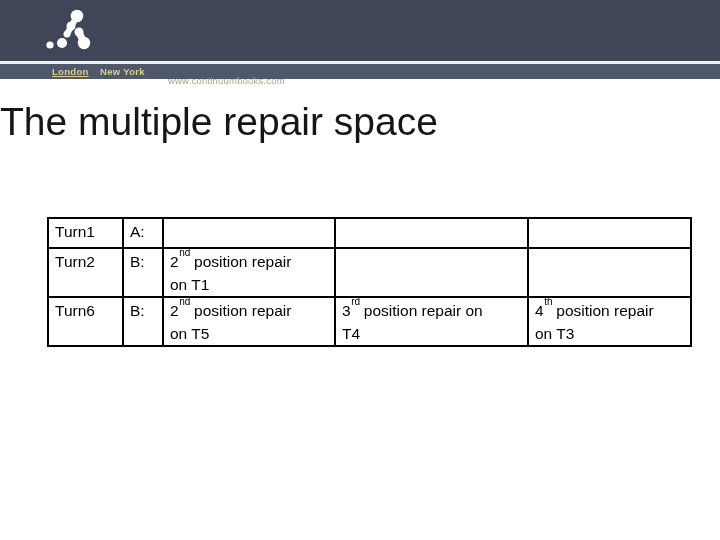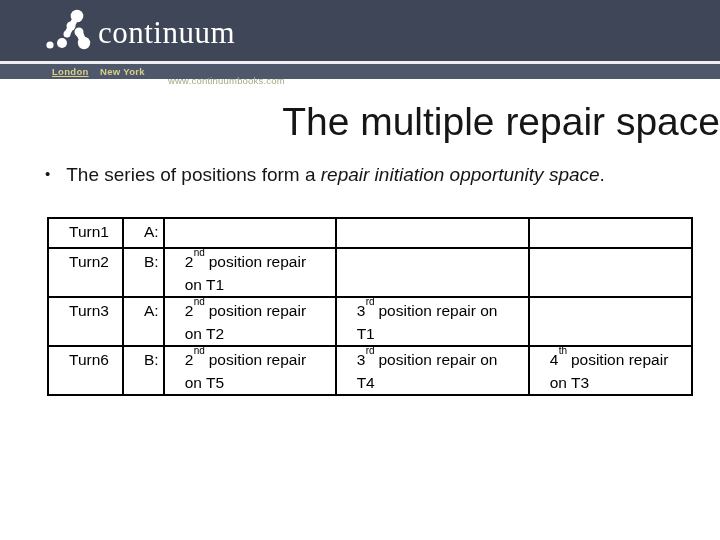--- a/index.html
+++ b/index.html
@@ -41,40 +41,40 @@
   }
   .sub-city.c1 { left:52px;text-decoration:underline; }
   .sub-city.c2 { left:100px; }
   .sub-url {
     position:absolute; top:75px; left:168px;
     font-size:9.5px; font-weight:400; color:#a5a97f; letter-spacing:0.2px;
   }
   
   .title {
     position:absolute; top:100px; left:0; width:720px;
-    text-align:right;
+    text-align:left;
     font-size:39px; color:#161616; font-weight:400;
   }
   .bullet-line {
     position:absolute; top:164px; left:45px; width:640px;
     font-size:19px; color:#161616;
   }
   .bullet-glyph { display:inline-block; font-size:15px; vertical-align:2px; }
   .bullet-text { margin-left:16px; }
   .bullet-italic { font-style:italic; }
   
   table.repair {
     position:absolute; top:217px; left:47px;
     border-collapse:collapse; table-layout:fixed;
   }
   table.repair td {
     border:2px solid #000;
     vertical-align:top;
     font-size:15.5px; line-height:23px; color:#000;
-    padding:1px 4px 0 20px;
+    padding:1px 4px 0 6px;
     overflow:hidden; white-space:nowrap;
   }
   table.repair tr     td { height:48px; }
   table.repair tr.r0  td { height:30px; }
   table.repair sup {
     font-size:10px; line-height:0;
     position:relative; top:-5px; left:0.5px;
   }
 </style>
 </head>
@@ -93,32 +93,28 @@
         <circle cx="31" cy="7" r="6.3"></circle>
         <circle cx="25" cy="17" r="4.5"></circle>
         <circle cx="21" cy="25" r="3.5"></circle>
         <line x1="33" y1="23" x2="38" y2="34" stroke="#ffffff" stroke-width="7" stroke-linecap="round"></line>
         <circle cx="33" cy="23" r="4.5"></circle>
         <circle cx="38" cy="34" r="6.2"></circle>
         <circle cx="16" cy="34" r="5"></circle>
         <circle cx="4" cy="36" r="3.6"></circle>
       </g>
     </svg>
-    <div class="logo-text">continuum</div>
   </div>
 
   <span class="sub-city c1">London</span>
   <span class="sub-city c2">New York</span>
   <span class="sub-url">www.continuumbooks.com</span>
 
   <div class="title">The multiple repair space</div>
 
-  <div class="bullet-line">
-    <span class="bullet-glyph">•</span><span class="bullet-text"><span>The series of positions form a </span><span class="bullet-italic">repair initiation opportunity space</span><span>.</span></span>
-  </div>
 
   <table class="repair">
     <colgroup>
         <col style="width: 75px;">
         <col style="width: 40px;">
         <col style="width: 172px;">
         <col style="width: 193px;">
         <col style="width: 163px;">
       </colgroup>
     <tbody>
@@ -132,33 +128,20 @@
         <tr class="r1">
           <td>Turn2</td>
           <td>B:</td>
           <td>
             <div>2<sup>nd</sup> position repair</div>
             <div>on T1</div>
           </td>
           <td></td>
           <td></td>
         </tr>
-        <tr class="r2">
-          <td>Turn3</td>
-          <td>A:</td>
-          <td>
-            <div>2<sup>nd</sup> position repair</div>
-            <div>on T2</div>
-          </td>
-          <td>
-            <div>3<sup>rd</sup> position repair on</div>
-            <div>T1</div>
-          </td>
-          <td></td>
-        </tr>
         <tr class="r5">
           <td>Turn6</td>
           <td>B:</td>
           <td>
             <div>2<sup>nd</sup> position repair</div>
             <div>on T5</div>
           </td>
           <td>
             <div>3<sup>rd</sup> position repair on</div>
             <div>T4</div>

